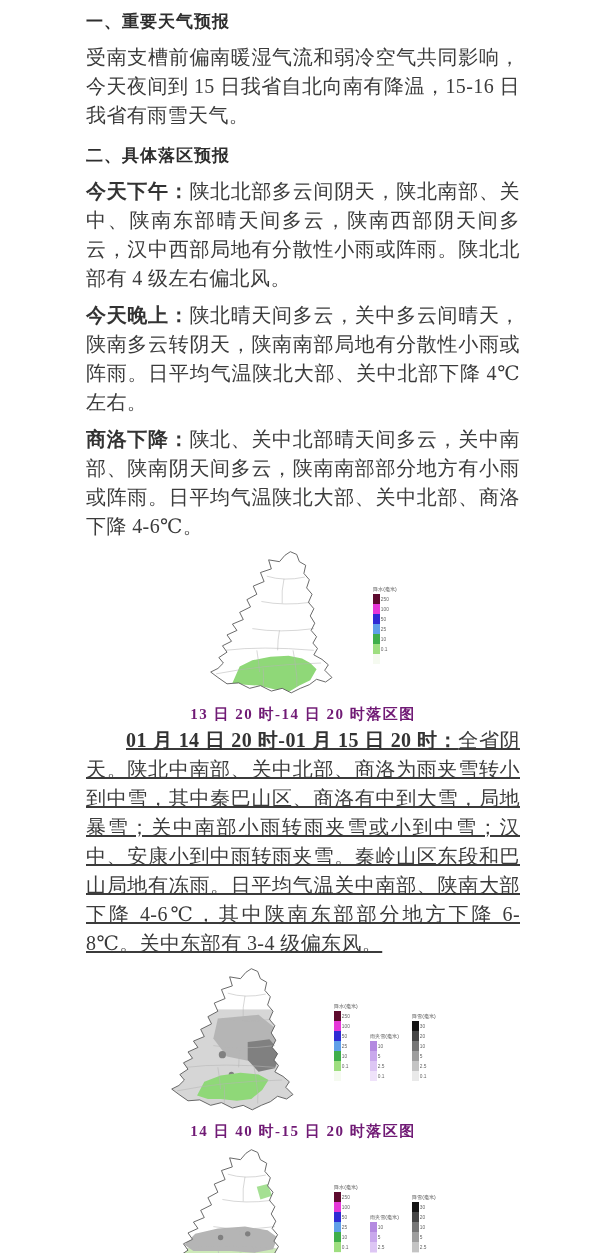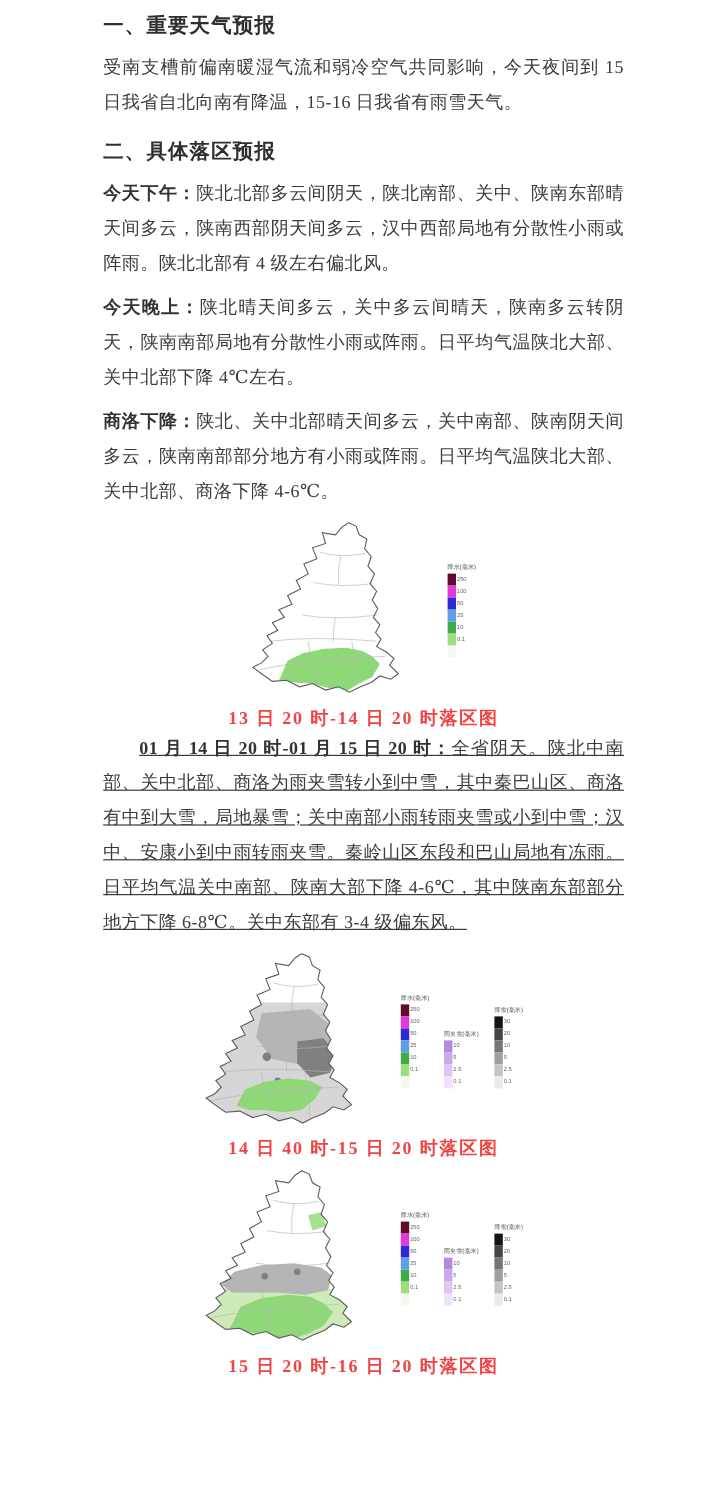--- a/index.html
+++ b/index.html
@@ -14,21 +14,21 @@
     width:434px;
     margin:0 0 0 86px;
     padding-top:6px;
   }
   h1.sec{
     font-size:17px; font-weight:bold; color:#2e2e2e;
     margin:4px 0 10px 0; letter-spacing:1px;
   }
   h1.sec.second{ margin-top:14px; }
   p.para{
-    font-size:15px; line-height:29px; letter-spacing:.4px;
+    font-size:20px; line-height:29px; letter-spacing:.4px;
     text-align:justify; margin:0 0 8px 0; color:#3b3b3b;
   }
   p.para .lead{ font-weight:bold; color:#333; }
   p.para.indent{ text-indent:2em;text-decoration:underline; }
 
   .map-block{ width:100%; margin:6px 0 2px 0; }
   .map-inner{
     display:flex; justify-content:center; align-items:center; gap:10px;
   }
   .mapsvg{ display:block; }
@@ -45,21 +45,21 @@
   .lg-row{ display:flex; align-items:stretch; height:10px; }
   .lg-swatch{ width:7px; height:10px; display:inline-block; }
   .lg-label{
     font-size:6px; line-height:10px; color:#666; padding-left:1px;
     font-family:"Liberation Sans","DejaVu Sans",sans-serif;
     transform:scale(.8); transform-origin:left center;
     white-space:nowrap;
   }
   .map-caption{
     text-align:center; font-size:15px; font-weight:600;
-    color:#ef4444; letter-spacing:1.5px; margin:4px 0 2px 0;
+    color:#701a75; letter-spacing:1.5px; margin:4px 0 2px 0;
   }
 </style>
 </head>
 <body>
 
 <svg width="0" height="0" style="position:absolute" aria-hidden="true">
   <defs>
     <path id="shaanxi" d="M92,3 L99,6 L102,14 L109,18 L107,27 L113,34 L110,43 L116,50 L112,59 L118,66 L114,74 L119,82 L115,90 L121,97 L117,104 L122,110 L118,117 L127,122 L134,128 L130,134 L138,142 L131,147 L121,144 L113,150 L103,154 L93,159 L83,154 L71,157 L59,151 L47,154 L35,148 L22,149 L12,142 L4,136 L12,132 L18,126 L13,120 L22,114 L17,107 L27,102 L22,95 L33,90 L28,83 L40,78 L36,70 L48,64 L44,56 L55,50 L51,41 L63,36 L59,26 L71,22 L68,12 L80,14 L86,7 Z"></path>
     <clipPath id="clipShaanxi">
         <use href="#shaanxi"></use>

